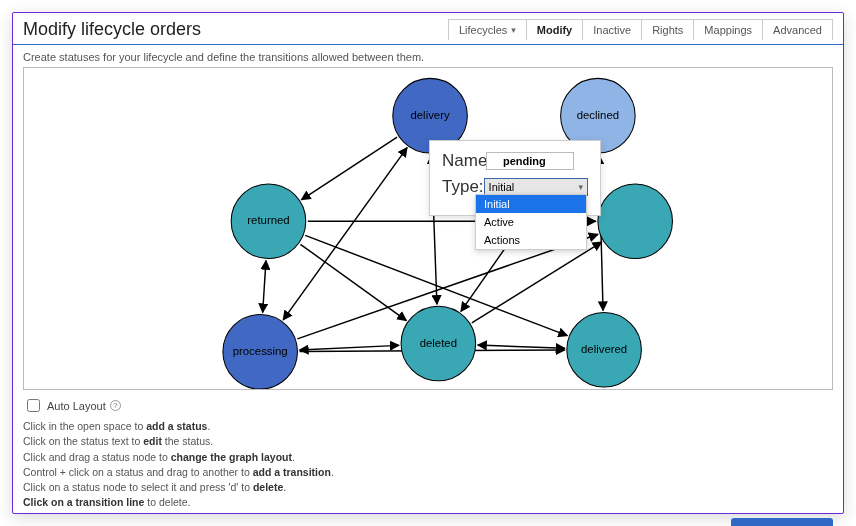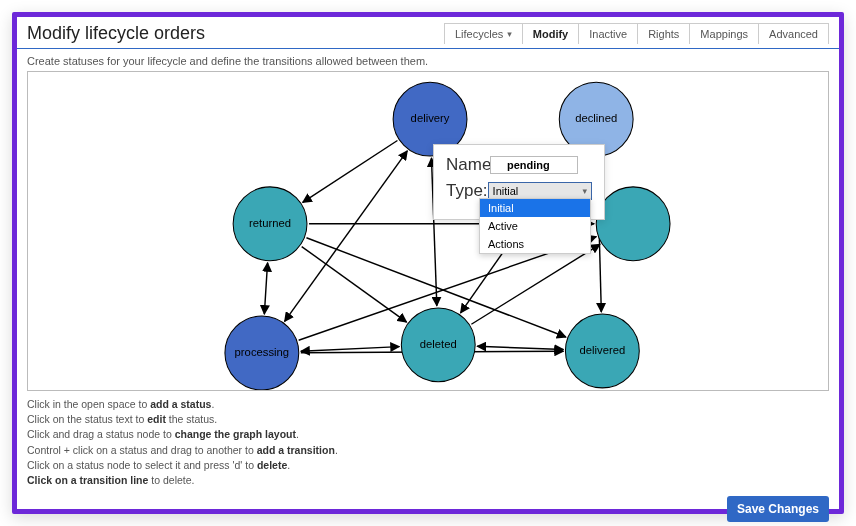--- a/index.html
+++ b/index.html
@@ -1,18 +1,18 @@
 <!DOCTYPE html>
 <html><head>
 <meta charset="utf-8">
 <style>
   * { box-sizing: border-box; }
   html, body { margin: 0; padding: 0; font-family: -apple-system, BlinkMacSystemFont, "Segoe UI", Helvetica, Arial, sans-serif; background: #fff; }
   .stage { width: 856px; height: 526px; position: relative; padding: 12px; }
-  .panel { width: 100%; height: 100%; border: 5px solid #6d28d9; border-radius: 2px; box-shadow: 0 4px 16px rgba(0,0,0,0.15); background: #fff; display: flex; flex-direction: column; }
+  .panel { width: 100%; height: 100%; border: 1px solid #6d28d9; border-radius: 2px; box-shadow: 0 4px 16px rgba(0,0,0,0.15); background: #fff; display: flex; flex-direction: column; }
   .header { display: flex; justify-content: space-between; align-items: center; border-bottom: 1px solid #2f68c5; padding: 6px 10px 4px 10px; }
   .title { font-size: 18px; font-weight: 400; color: #222; }
   .tabs { display: flex; align-items: stretch; }
   .tab { font-size: 11px; color: #555; padding: 4px 10px; border: 1px solid #ccc; border-bottom: none; margin-left: -1px; background: #fff; cursor: pointer; display:flex; align-items:center; gap:4px;}
   .tab:first-child { margin-left: 0; }
   .tab.active { font-weight: 700; color: #222; }
   .chev { font-size: 9px; color:#666; }
   .desc { font-size: 11px; color: #555; padding: 6px 10px 4px 10px; }
   .content { flex: 1; padding: 0 10px 10px 10px; display: flex; flex-direction: column; }
   .graphbox { flex: 1; border: 1px solid #bbb; position: relative; overflow: hidden; }
@@ -124,20 +124,25 @@
         </div>
 
         <div class="dropdown" style="left:451px; top:126px;">
           <div class="opt sel">Initial</div>
           <div class="opt">Active</div>
           <div class="opt">Actions</div>
         </div>
       </div>
 
       <div class="below">
+        <div class="auto">
+          <input type="checkbox" style="">
+          <span>Auto Layout</span>
+          <span class="qmark">?</span>
+        </div>
         <div class="help">
           <div><span>Click in the open space to </span><b>add a status</b><span>.</span></div>
           <div><span>Click on the status text to </span><b>edit</b><span> the status.</span></div>
           <div><span>Click and drag a status node to </span><b>change the graph layout</b><span>.</span></div>
           <div><span>Control + click on a status and drag to another to </span><b>add a transition</b><span>.</span></div>
           <div><span>Click on a status node to select it and press 'd' to </span><b>delete</b><span>.</span></div>
           <div><b>Click on a transition line</b><span> to delete.</span></div>
         </div>
         <div class="footer">
           <button class="savebtn">Save Changes</button>

